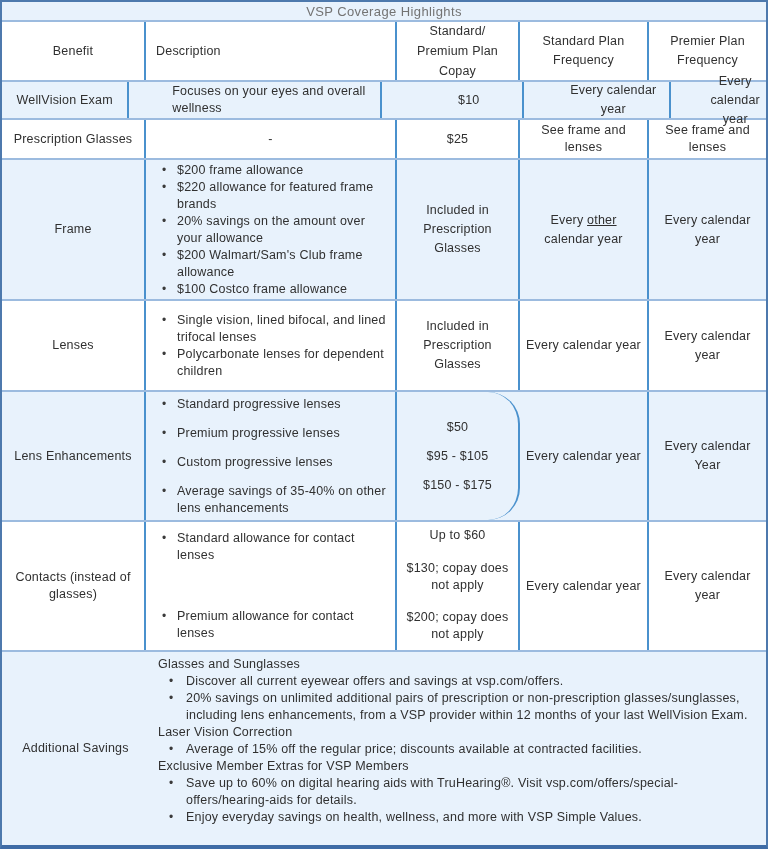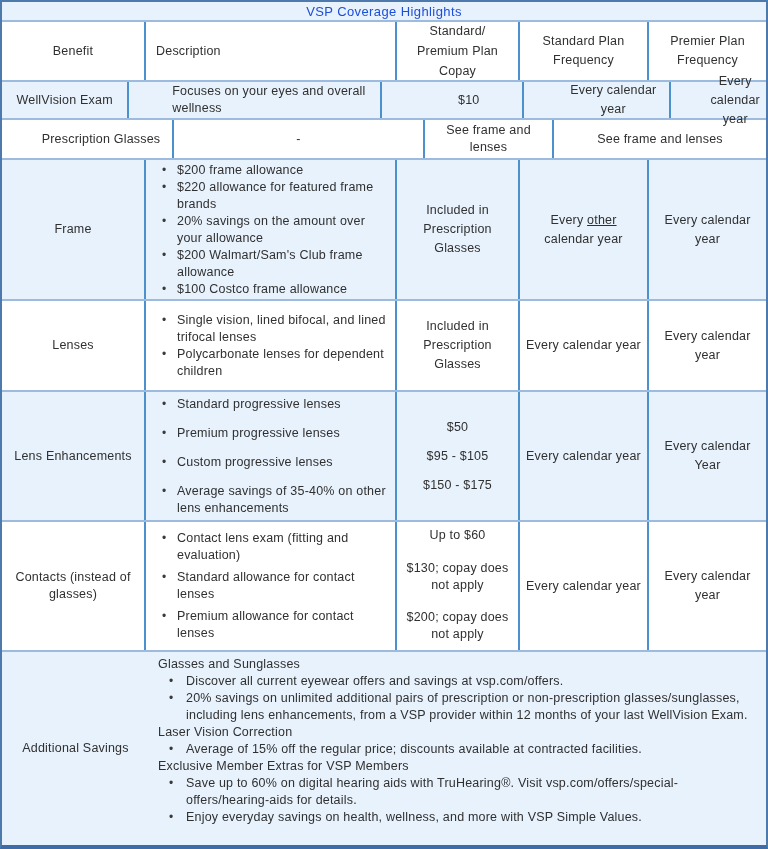--- a/index.html
+++ b/index.html
@@ -17,41 +17,41 @@
   .cell:last-child{border-right:none;}
   .c1{width:144px;}
   .c2{width:251px;align-items:stretch;text-align:left;padding:4px 8px 4px 0;}
   .c3{width:123px;}
   .c4{width:129px;}
   .c5{flex:1;}
   .freq{line-height:19px;}
   .copay-multi{line-height:19px;}
   
   .title-row{height:20px;align-items:center;justify-content:center;border-bottom:2px solid #9cbbdf;}
-  .title-row span{color:#1d4ed8;font-size:13px;letter-spacing:0.4px;}
+  .title-row span{color:#737373;font-size:13px;letter-spacing:0.4px;}
   
   .header-row{height:60px;}
   .header-row .cell{font-size:12.5px;}
   .hdr-desc{justify-content:center;align-items:flex-start;text-align:right;padding-left:10px;}
   .hdr-copay{line-height:20px;}
   
   .bullet{position:relative;padding-left:31px;}
   .bullet::before{content:"•";position:absolute;left:16px;top:0;color:#3a3a3a;font-size:12px;}
   .plain-desc{padding-left:10px;}
   .desc-center{justify-content:center;align-items:center;text-align:center;padding:4px 8px;}
   
   .r-well{height:38px;gap:33px;}
-  .r-presc{height:40px;padding-left:28px;}
+  .r-presc{height:40px;}
   .r-frame{height:141px;}
   .r-frame .c2{justify-content:center;}
   .r-lenses{height:91px;}
   .r-lenses .c2{justify-content:center;gap:0;}
   .r-lensenh{height:130px;}
   .r-lensenh .c2{justify-content:center;gap:12px;}
-  .r-lensenh .c3{gap:12px;}
+  .r-lensenh .c3{gap:12px;border-radius:32px;}
   .r-contacts{height:130px;}
   .r-contacts .c2{justify-content:space-between;padding-top:8px;padding-bottom:8px;}
   .r-contacts .c3{justify-content:space-between;padding-top:5px;padding-bottom:7px;}
   .r-additional{height:193px;border-bottom:none;}
   .as-label{width:147px;display:flex;align-items:center;justify-content:center;text-align:left;flex:none;}
   .as-content{flex:1;display:flex;flex-direction:column;justify-content:flex-start;padding:4px 10px 4px 0;}
   .as-heading{padding-left:9px;}
   .as-bullet{position:relative;padding-left:37px;}
   .as-bullet::before{content:"•";position:absolute;left:20px;top:0;color:#3a3a3a;font-size:12px;}
   .u{text-decoration:underline;}
@@ -83,20 +83,21 @@
       <div class="plain-desc">Focuses on your eyes and overall wellness</div>
     </div>
     <div class="cell c3">$10</div>
     <div class="cell c4 freq">Every calendar year</div>
     <div class="cell c5 freq">Every calendar year</div>
   </div>
 
   <div class="row r-presc">
     <div class="cell c1">Prescription Glasses</div>
     <div class="cell c2 desc-center">-</div>
+    <div class="cell c3">$25</div>
     <div class="cell c4">See frame and lenses</div>
     <div class="cell c5">See frame and lenses</div>
   </div>
 
   <div class="row r-frame tint">
     <div class="cell c1">Frame</div>
     <div class="cell c2">
       <div class="bullet">$200 frame allowance</div>
       <div class="bullet">$220 allowance for featured frame brands</div>
       <div class="bullet">20% savings on the amount over your allowance</div>
@@ -134,21 +135,20 @@
       <div>$95 - $105</div>
       <div>$150 - $175</div>
     </div>
     <div class="cell c4 freq">Every calendar year</div>
     <div class="cell c5 freq">Every calendar Year</div>
   </div>
 
   <div class="row r-contacts">
     <div class="cell c1">Contacts (instead of glasses)</div>
     <div class="cell c2">
-      <div class="bullet">Contact lens exam (fitting and evaluation)</div>
       <div class="bullet">Standard allowance for contact lenses</div>
       <div class="bullet">Premium allowance for contact lenses</div>
     </div>
     <div class="cell c3">
       <div>Up to $60</div>
       <div>$130; copay does not apply</div>
       <div>$200; copay does not apply</div>
     </div>
     <div class="cell c4 freq">Every calendar year</div>
     <div class="cell c5 freq">Every calendar year</div>

